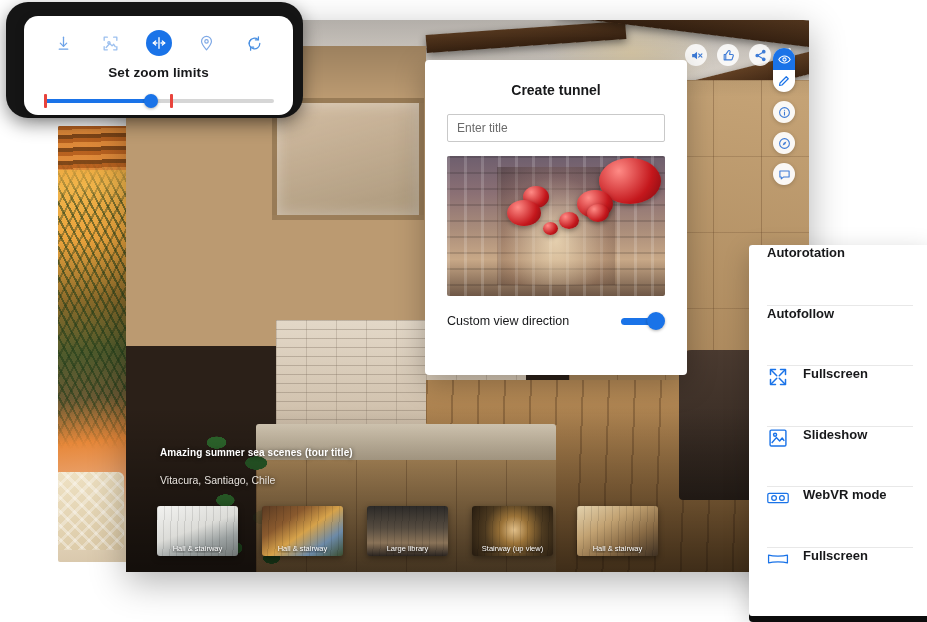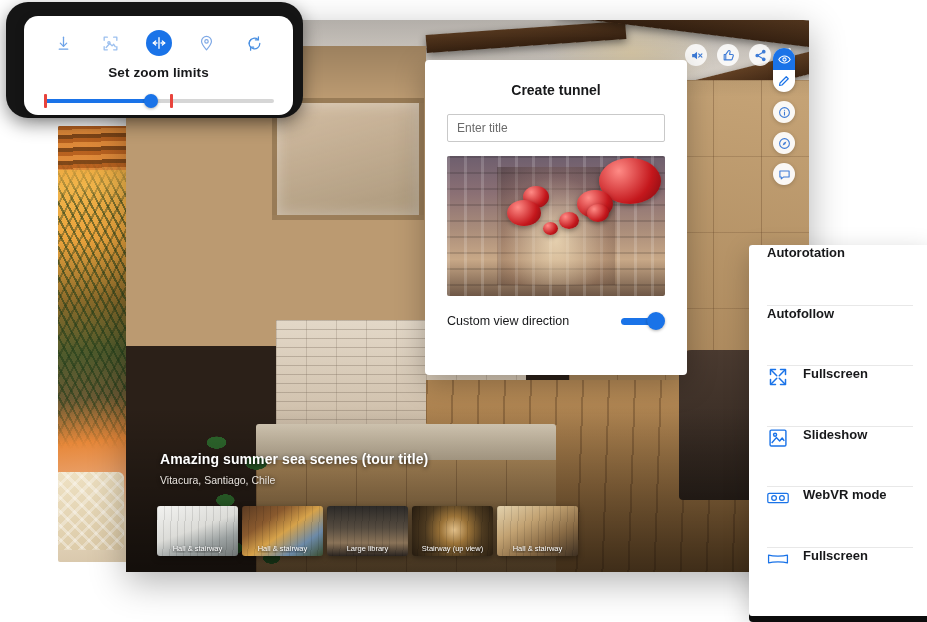--- a/index.html
+++ b/index.html
@@ -163,25 +163,25 @@
   .pill .seg { width: 22px; height: 22px; display: flex; align-items: center; justify-content: center; cursor: pointer; }
   .pill .seg.active { background: #1a73e8; }
   .rail-circ {
     width: 22px; height: 22px; border-radius: 50%; background: rgba(255,255,255,.92);
     display: flex; align-items: center; justify-content: center; cursor: pointer;
     box-shadow: 0 1px 4px rgba(0,0,0,.2);
   }
 
   
   .tour-meta { position: absolute; left: 34px; bottom: 86px; text-shadow: 0 1px 4px rgba(0,0,0,.8); }
-  .tour-title { color: #fff; font-size: 14px; font-weight: bold; letter-spacing: .1px; }
-  .tour-sub { color: #e7e2dd; font-size: 10.5px; margin-top: 7px; }
-
-  
-  .thumbs { position: absolute; left: 31px; bottom: 16px; display: flex; gap: 4px; }
+  .tour-title { color: #fff; font-size: 10px; font-weight: bold; letter-spacing: .1px; }
+  .tour-sub { color: #e7e2dd; font-size: 10.5px; margin-top: 16px; }
+
+  
+  .thumbs { position: absolute; left: 31px; bottom: 16px; display: flex; gap: 24px; }
   .thumb {
     position: relative; width: 81px; height: 50px; border-radius: 3px; overflow: hidden;
     cursor: pointer; box-shadow: 0 2px 6px rgba(0,0,0,.4);
   }
   .thumb .bg { position: absolute; inset: 0; }
   .thumb .cap {
     position: absolute; left: 0; right: 0; bottom: 3px; text-align: center;
     color: #fff; font-size: 7.5px; text-shadow: 0 1px 3px rgba(0,0,0,.9);
     white-space: nowrap; overflow: hidden;
   }

